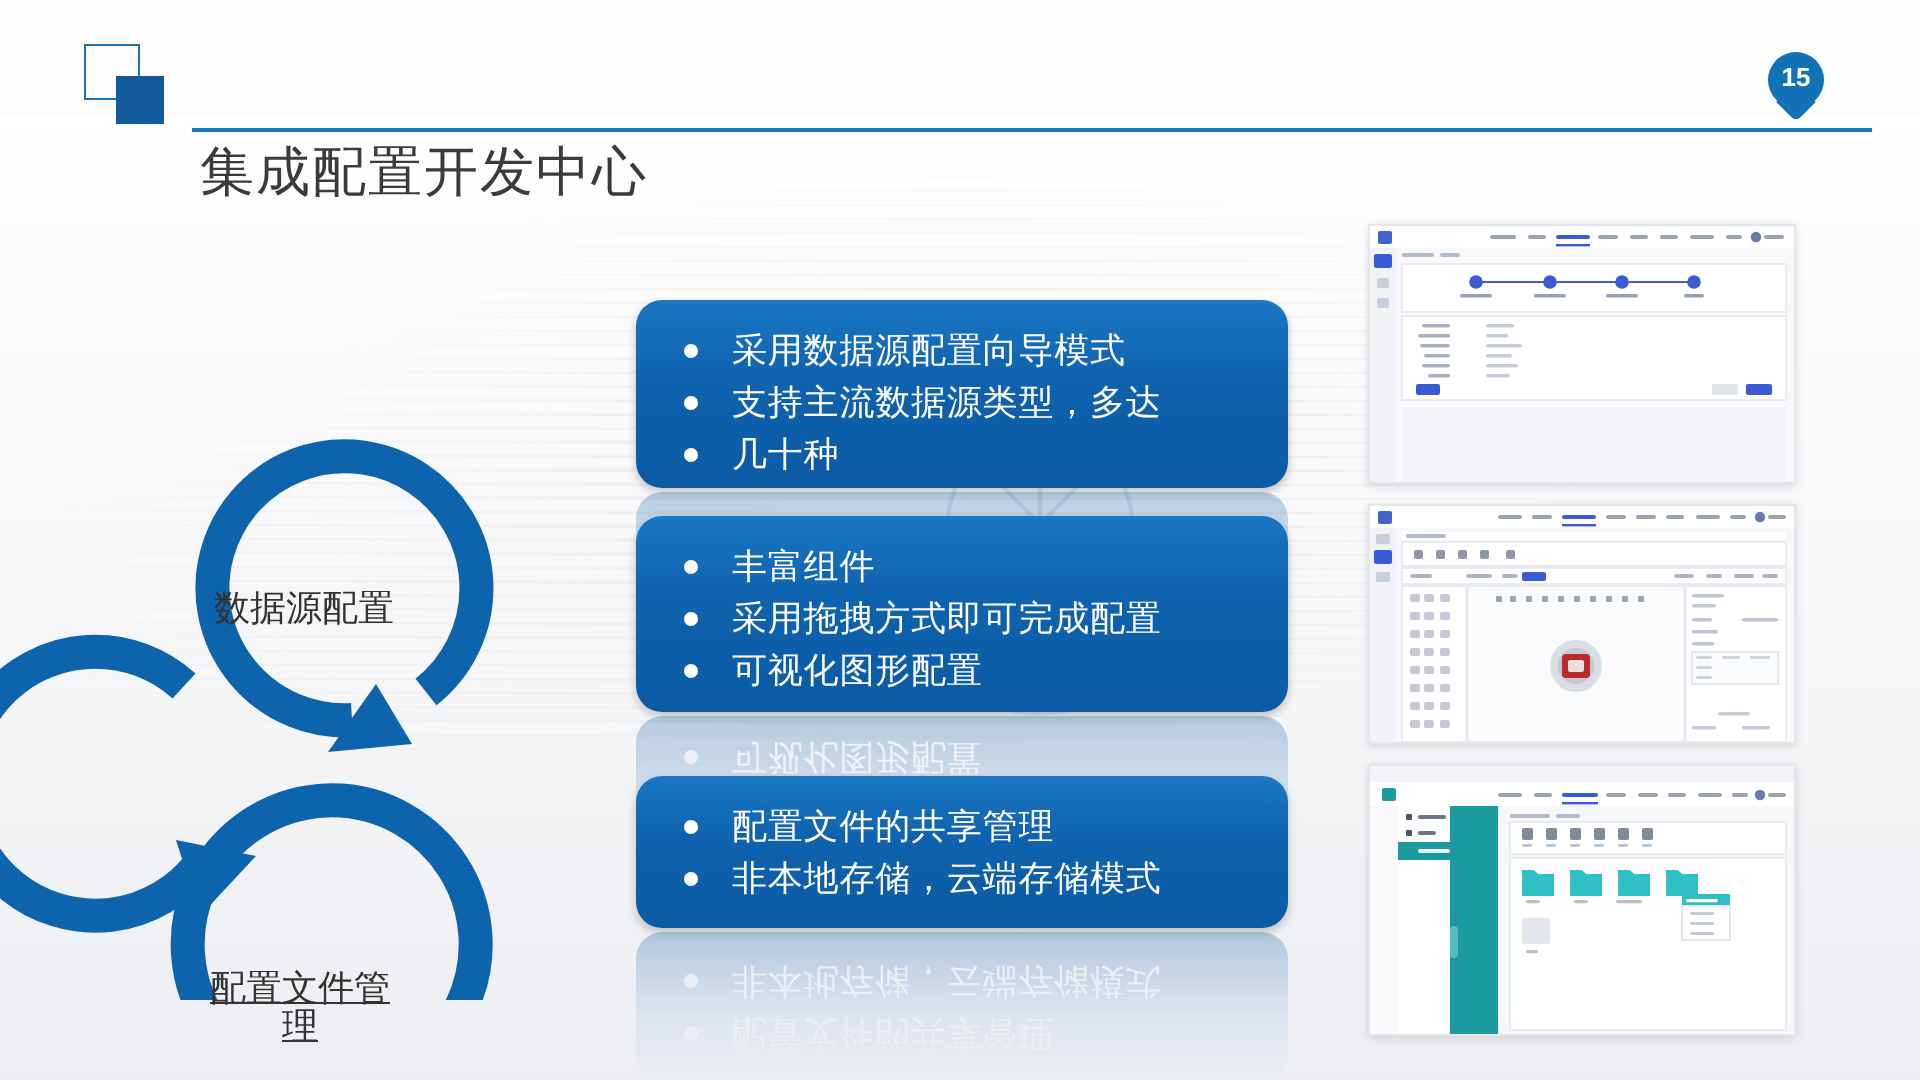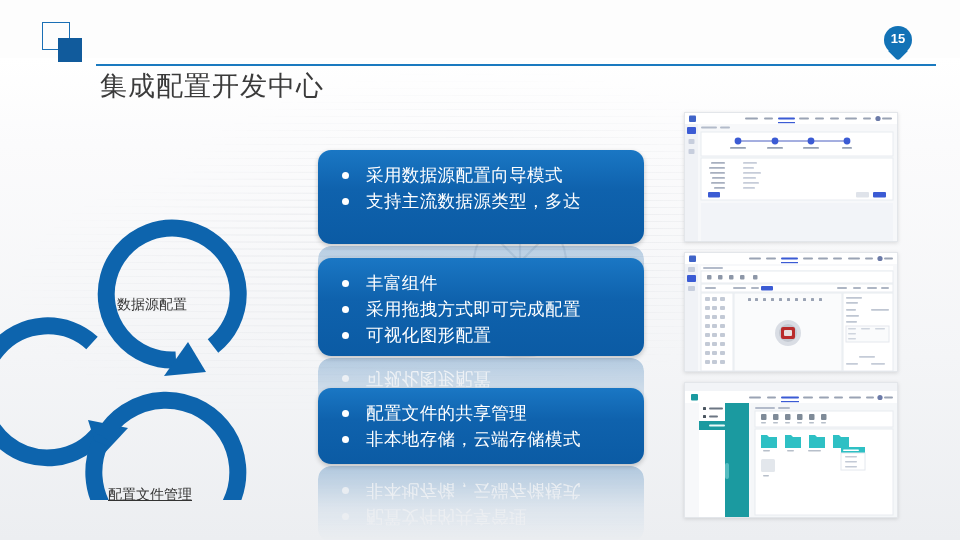--- a/index.html
+++ b/index.html
@@ -69,21 +69,21 @@
   }
   .pin .pin-num{
     position:absolute;left:0;top:0;width:28px;height:26px;line-height:26px;
     text-align:center;color:#fff;font-size:13px;font-weight:bold;z-index:3;
   }
 
   
   .cycle{position:absolute;left:0px;top:110px;width:300px;height:390px;}
   .cycle svg{position:absolute;left:0;top:0;}
   .clabel{
-    position:absolute;text-align:center;color:#333;font-size:14px;line-height:19px;
+    position:absolute;text-align:center;color:#333;font-size:18px;line-height:19px;
     white-space:pre-line;
   }
   .clabel.c1{left:92px;top:185px;width:120px;}
   .clabel.c2{left:48px;top:287px;width:110px;}
   .clabel.c3{left:98px;top:375px;width:104px;text-decoration:underline;}
 
   
   .box{
     position:absolute;border-radius:13px;
     background:linear-gradient(180deg,#1a77c4 0%,#0f62ad 42%,#0b5ba4 100%);
@@ -207,20 +207,21 @@
     <ul>
       <li>配置文件的共享管理</li>
       <li>非本地存储，云端存储模式</li>
     </ul>
   </div>
 
   <div class="box box1">
     <ul>
       <li>采用数据源配置向导模式</li>
       <li>支持主流数据源类型，多达</li>
+      <li style="padding-left:26px;">几十种</li>
     </ul>
   </div>
 
   <div class="box box2">
     <ul>
       <li>丰富组件</li>
       <li>采用拖拽方式即可完成配置</li>
       <li>可视化图形配置</li>
     </ul>
   </div>

